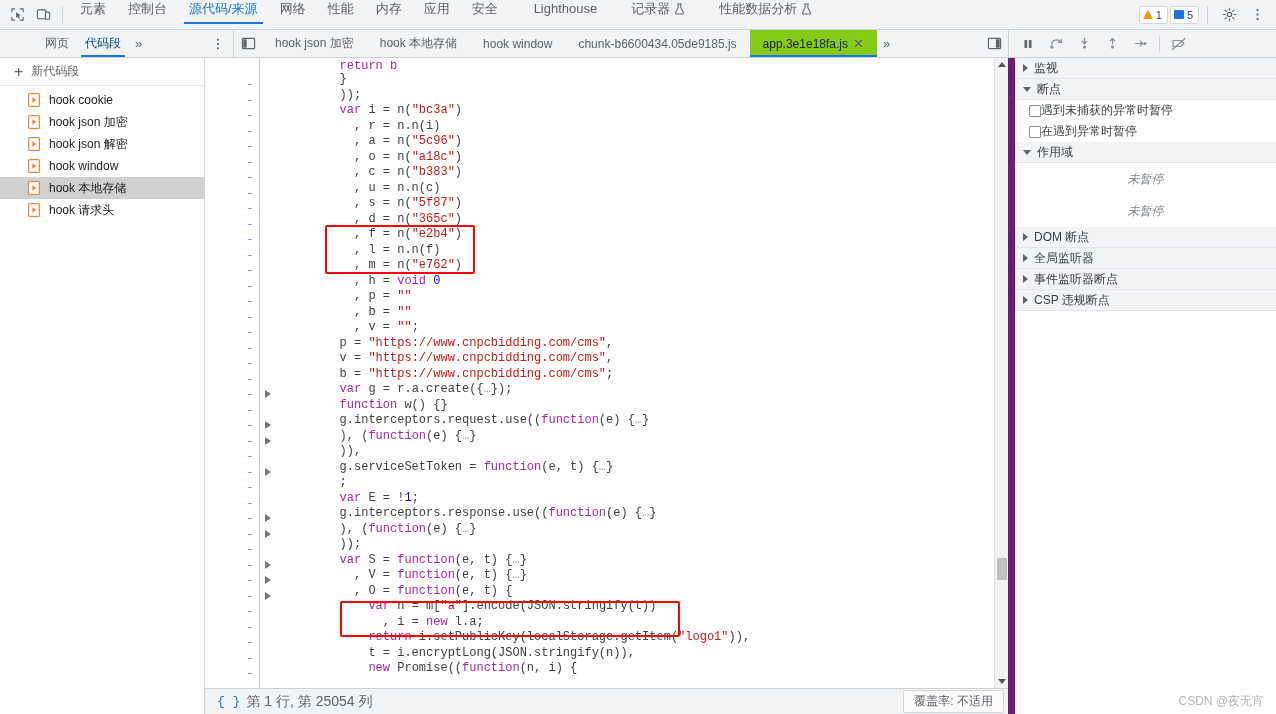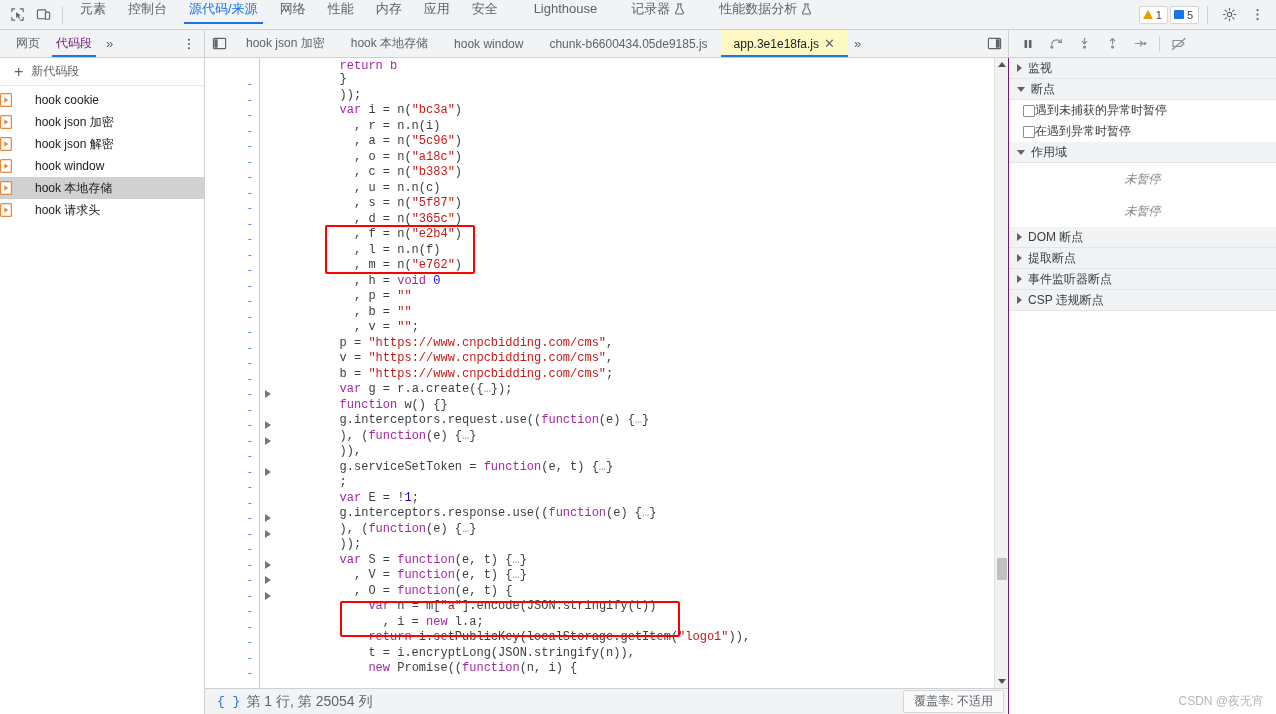--- a/index.html
+++ b/index.html
@@ -50,61 +50,61 @@
     background: #fff; font-size: 11px; cursor: pointer;
   }
   .badge .bnum { color: #3c4043; font-size: 11px; }
   .warn-tri { width: 0; height: 0; border-left: 5px solid transparent; border-right: 5px solid transparent; border-bottom: 9px solid #f29900; position: relative; }
   .msg-sq { width: 10px; height: 9px; background: #1a73e8; border-radius: 1px; }
 
   
   .row2 { height: 28px; min-height: 28px; display: flex; background: #f1f3f4; border-bottom: 1px solid #cdd1d4; }
   .row2-left {
     width: 205px; min-width: 205px; display: flex; align-items: center;
-    border-right: 1px solid #cdd1d4; padding-left: 8px; position: relative;
+    border-right: 1px solid #cdd1d4; padding-left: 8px; position: relative; margin-left: 29px;
   }
   .sub-tab {
     padding: 0 8px; height: 27px; display: flex; align-items: center;
     font-size: 12px; color: #5f6368; cursor: pointer; position: relative;
   }
-  .sub-tab.active { color: #701a75; }
+  .sub-tab.active { color: #0c4a6e; }
   .sub-tab.active::after { content:""; position:absolute; left:4px; right:4px; bottom:0; height:2px; background:#1a73e8; }
   .chev2 { color: #5f6368; font-size: 13px; padding: 0 6px; cursor: pointer; }
   .dots-v { margin-left: auto; margin-right: 8px; color: #5f6368; cursor: pointer; letter-spacing: 0; font-size: 13px; line-height: 8px; }
   .row2-mid { flex: 1; display: flex; align-items: stretch; overflow: hidden; }
   .panel-toggle { width: 28px; display: flex; align-items: center; justify-content: center; color: #5f6368; cursor: pointer; }
   .file-tabs { display: flex; align-items: stretch; }
   .ftab {
     display: flex; align-items: center; gap: 5px;
     padding: 0 13px; font-size: 12px; color: #5f6368;
     cursor: pointer; position: relative; white-space: nowrap;
   }
-  .ftab.active { color: #202124; background: #fef9c3; }
+  .ftab.active { color: #202124; background: #84cc16; }
   .ftab.active::after { content:""; position:absolute; left:0; right:0; bottom:0; height:2px; background:#1a73e8; }
   .ftab .x { font-size: 13px; color: #5f6368; }
   .row2-right { width: 268px; min-width: 268px; display: flex; align-items: center; border-left: 1px solid #cdd1d4; padding-left: 6px; gap: 2px; }
   .dbg-btn { width: 26px; height: 24px; display:flex; align-items:center; justify-content:center; color:#5f6368; cursor:pointer; }
   .dbg-sep { width: 1px; height: 16px; background: #cdd1d4; margin: 0 4px; }
   .sq-btn { width: 28px; display:flex; align-items:center; justify-content:center; color:#5f6368; cursor:pointer; }
 
   
   .main { flex: 1; display: flex; min-height: 0; }
 
   
   .sidebar { width: 205px; min-width: 205px; background: #fff; border-right: 1px solid #cdd1d4; display: flex; flex-direction: column; }
   .new-snippet {
     height: 28px; display: flex; align-items: center; gap: 8px;
     padding-left: 14px; font-size: 12px; color: #5f6368;
     border-bottom: 1px solid #e8eaed; cursor: pointer;
   }
   .plus { font-size: 16px; color: #5f6368; line-height: 1; }
   .snip-list { padding-top: 3px; }
   .snip {
-    height: 22px; display: flex; align-items: center; gap: 23px;
-    font-size: 12px; color: #202124; cursor: pointer;
+    height: 22px; display: flex; align-items: center; gap: 9px;
+    padding-left: 28px; font-size: 12px; color: #202124; cursor: pointer;
   }
   .snip.selected { background: #d0d0d0; }
   .fileicon { width: 12px; height: 14px; flex: 0 0 auto; }
 
   
   .editor-wrap { flex: 1; min-width: 0; display: flex; flex-direction: column; background: #fff; }
   .editor { flex: 1; position: relative; display: flex; overflow: hidden; }
   .gutter {
     width: 55px; min-width: 55px; background: #fff;
     border-right: 1px solid #c9c9c9;
@@ -144,21 +144,21 @@
   }
   .curly { color: #1a73e8; font-family:"Liberation Mono",monospace; font-size:13px; padding: 0 6px 0 8px; cursor:pointer; }
   .pos { font-size: 14px; color: #5f6368; }
   .cover {
     margin-left: auto; font-size: 12px; color: #5f6368;
     border: 1px solid #d3d6d9; background: #fafafa;
     padding: 2px 10px; border-radius: 2px; cursor: pointer;
   }
 
   
-  .dbg { width: 268px; min-width: 268px; background: #fff; border-left: 1px solid #701a75; display:flex; flex-direction: column; overflow: hidden; }
+  .dbg { width: 268px; min-width: 268px; background: #fff; border-left: 7px solid #701a75; display:flex; flex-direction: column; overflow: hidden; }
   .sec-head {
     height: 21px; display: flex; align-items: center; gap: 6px;
     padding-left: 8px; font-size: 12px; color: #3c4043;
     background: #f1f3f4; border-bottom: 1px solid #e3e5e8; cursor: pointer;
   }
   .arrow-r { width:0;height:0;border-top:4px solid transparent;border-bottom:4px solid transparent;border-left:5px solid #5f6368; }
   .arrow-d { width:0;height:0;border-left:4px solid transparent;border-right:4px solid transparent;border-top:5px solid #5f6368; }
   .cbrow { height: 21px; display:flex; align-items:center; gap: 0; padding-left: 14px; font-size: 12px; color:#3c4043; cursor:pointer; }
   .cbox { width: 12px; height: 12px; border: 1px solid #8a8f94; border-radius: 1px; background:#fff; }
   .empty-note { height: 32px; display:flex; align-items:center; justify-content:center; font-size:12px; color:#80868b; font-style: italic; }
@@ -636,21 +636,21 @@
         <span>作用域</span>
       </div>
       <div class="empty-note">未暂停</div>
       <div class="empty-note">未暂停</div>
       <div class="sec-head">
         <span class="arrow-r"></span>
         <span>DOM 断点</span>
       </div>
       <div class="sec-head">
         <span class="arrow-r"></span>
-        <span>提取断点</span>
+        <span>全局监听器</span>
       </div>
       <div class="sec-head">
         <span class="arrow-r"></span>
         <span>事件监听器断点</span>
       </div>
       <div class="sec-head">
         <span class="arrow-r"></span>
         <span>CSP 违规断点</span>
       </div>
     </div>

